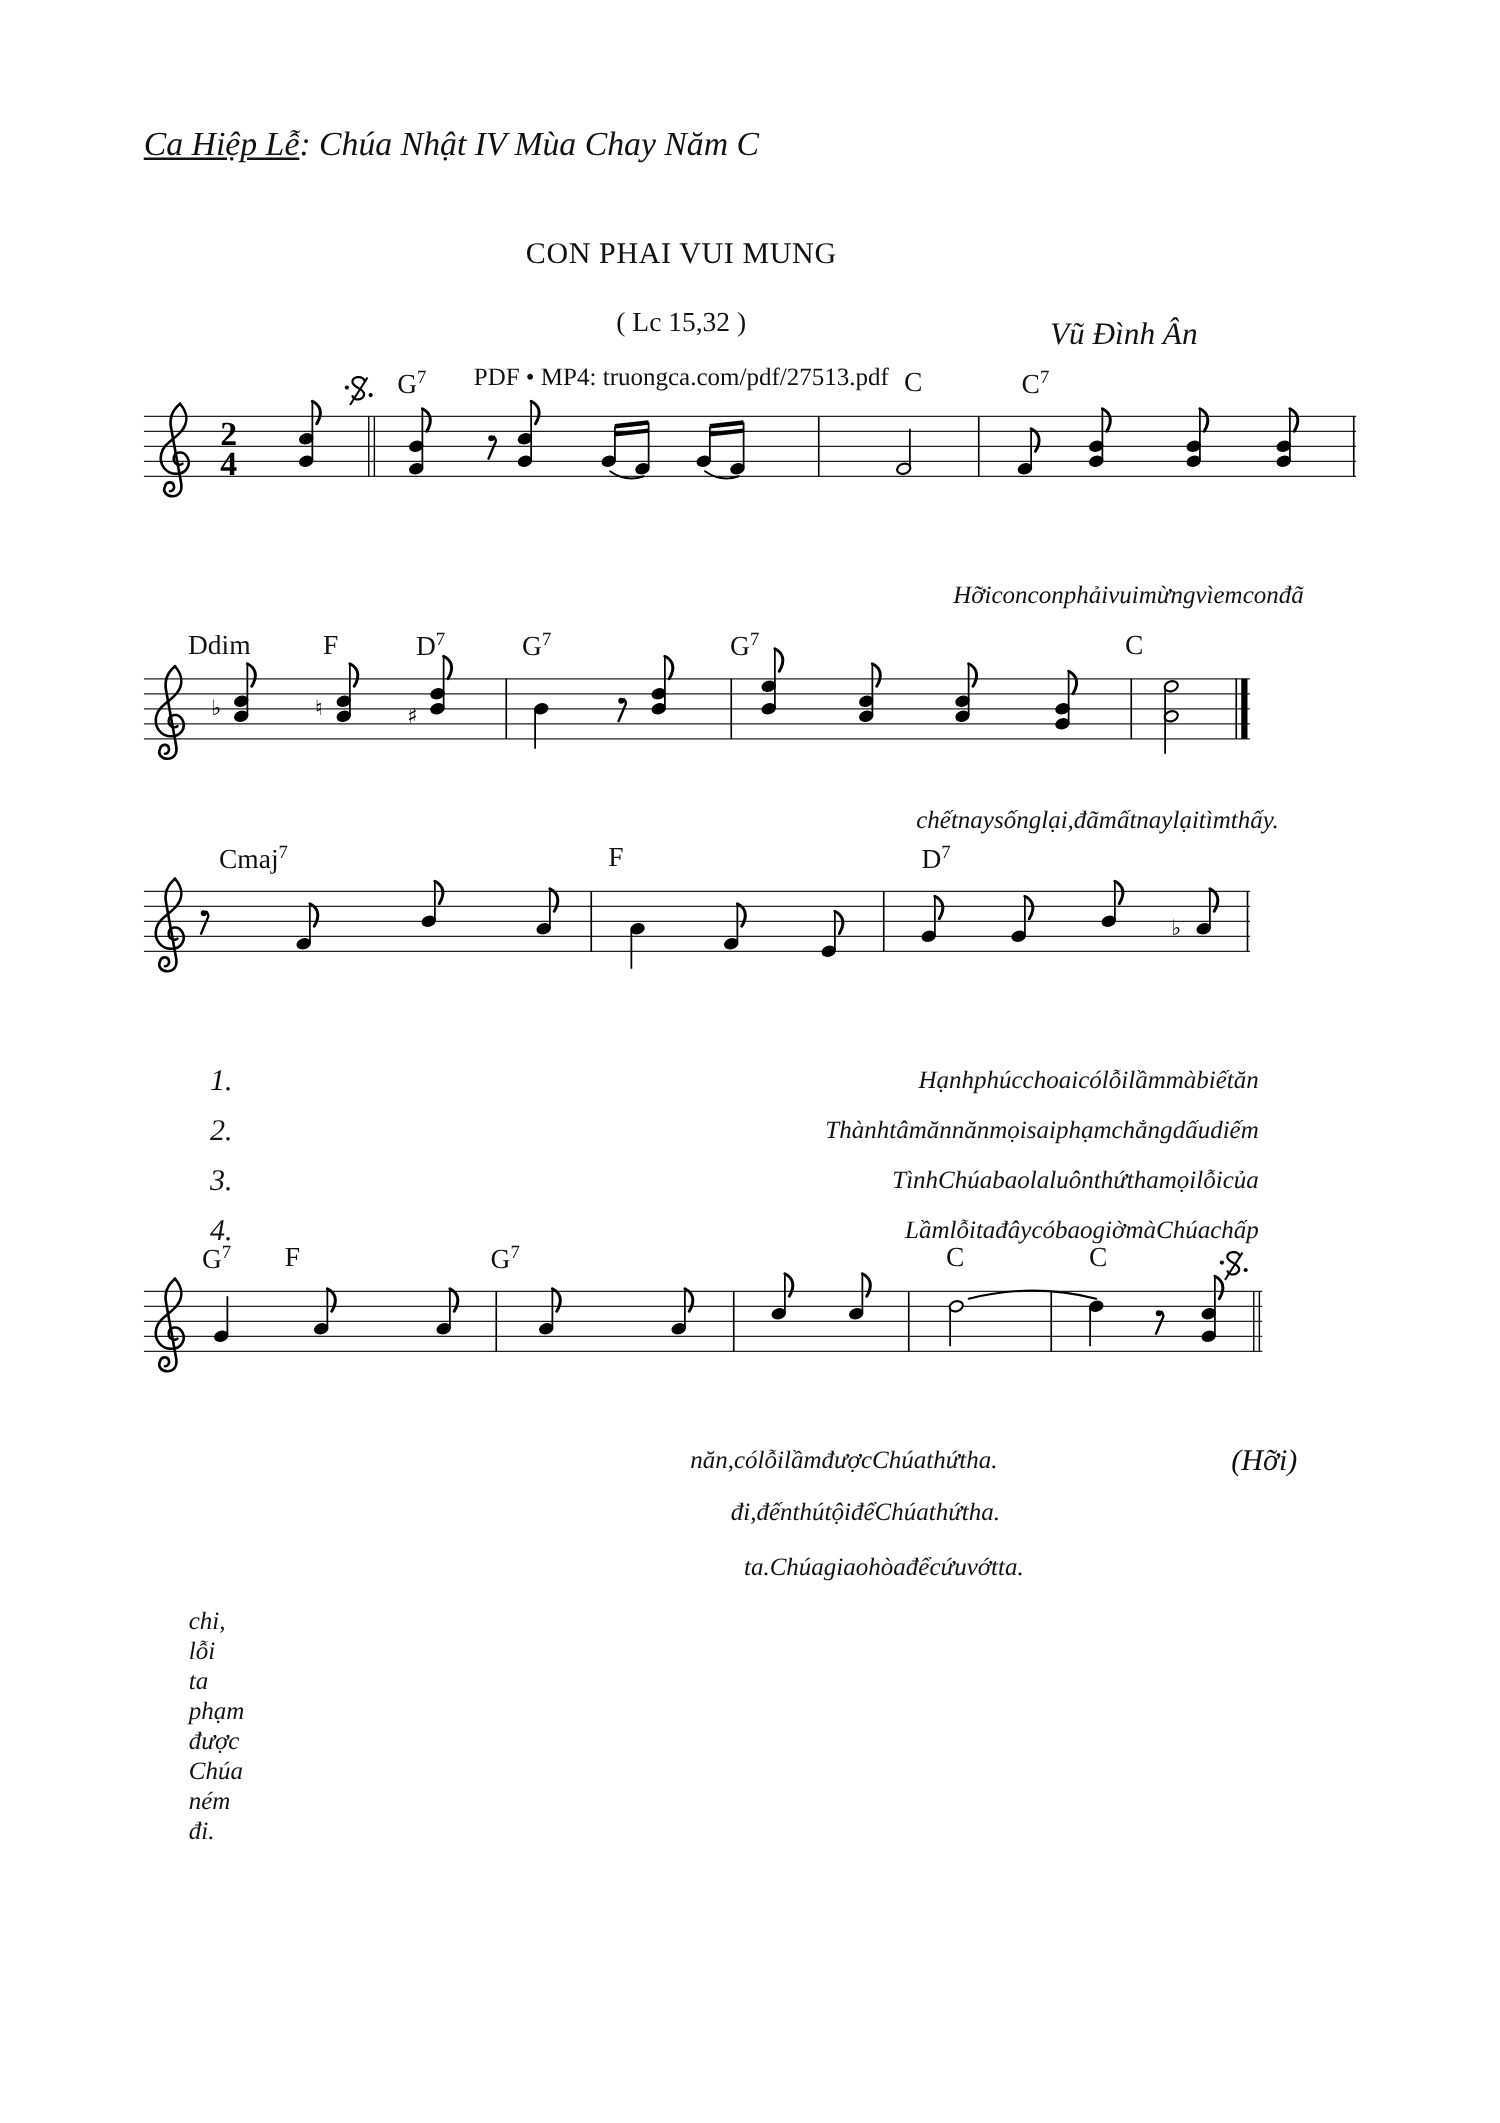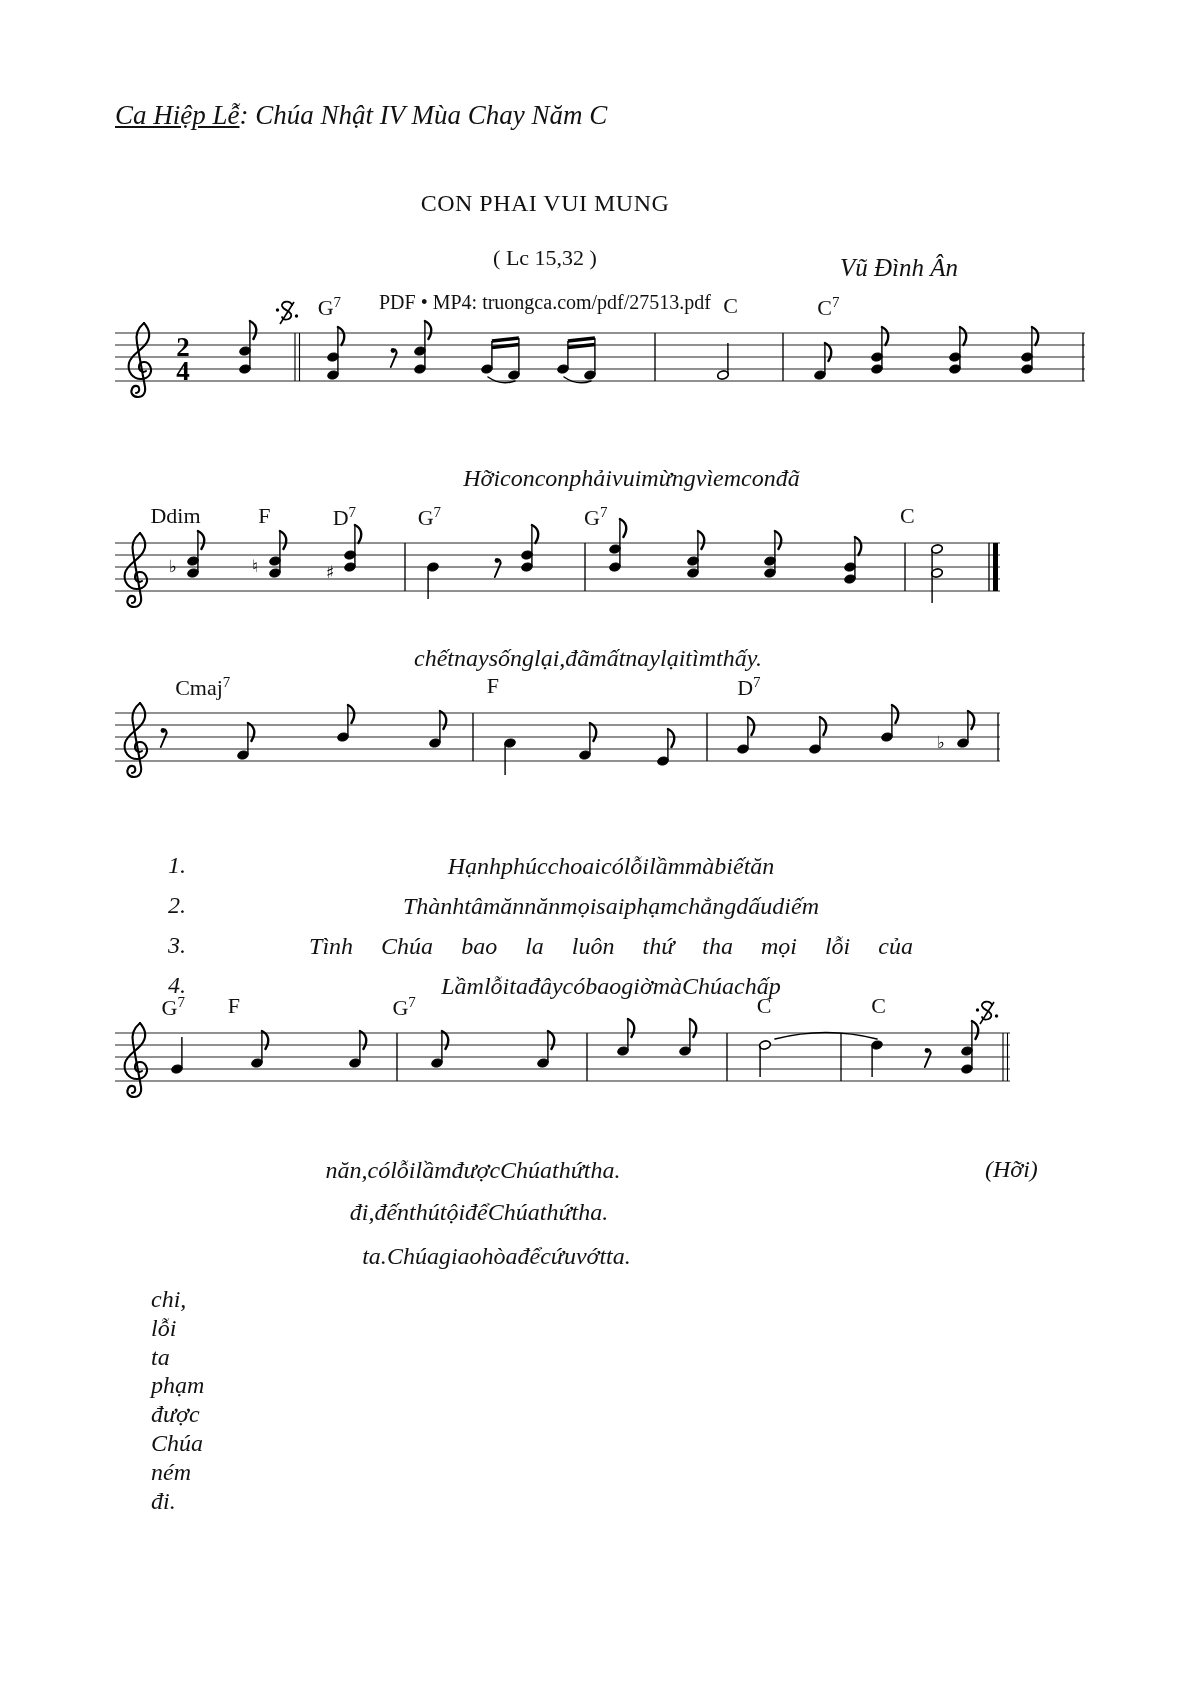--- a/index.html
+++ b/index.html
@@ -10,21 +10,21 @@
   .titleblock{position:absolute;left:115px;top:190px;width:860px;text-align:center;}
   .title{font-size:24px;letter-spacing:.5px;}
   .subtitle{font-size:22px;margin-top:28px;}
   .medialink{font-size:20px;margin-top:20px;}
   .composer{position:absolute;left:840px;top:254px;width:220px;font-style:italic;font-size:25px;text-align:left;white-space:nowrap;}
   .staff{position:absolute;height:116px;}
   .staff svg{position:absolute;left:0;top:0;}
   .chords{position:absolute;left:0;top:0;right:0;bottom:0;z-index:2;pointer-events:none;}
   .chord{position:absolute;top:2px;font-size:22px;white-space:nowrap;line-height:1;}
   .chord sup{font-size:15px;}
-  .lyr{position:absolute;display:flex;justify-content:center;font-style:italic;font-size:24px;line-height:1.2;}
+  .lyr{position:absolute;display:flex;justify-content:flex-end;font-style:italic;font-size:20px;line-height:1.2;}
   .lyr span{white-space:nowrap;}
   .vnum{position:absolute;left:168px;font-style:italic;font-size:24px;}
   .tail{position:absolute;font-style:italic;font-size:24px;white-space:nowrap;}
 </style>
 </head>
 <body>
 
 <div class="page">
 
   <div class="header">
@@ -277,21 +277,21 @@
       <span>ăn</span>
       <span>năn</span>
       <span>mọi</span>
       <span>sai</span>
       <span>phạm</span>
       <span>chẳng</span>
       <span>dấu</span>
       <span>diếm</span>
     </div>
   <span class="vnum" style="top:932px;">3.</span>
-  <div class="lyr" style="left:215px;top:932px;width:792px;gap:28px;">
+  <div class="lyr" style="left:215px;top:932px;width:792px;">
       <span>Tình</span>
       <span>Chúa</span>
       <span>bao</span>
       <span>la</span>
       <span>luôn</span>
       <span>thứ</span>
       <span>tha</span>
       <span>mọi</span>
       <span>lỗi</span>
       <span>của</span>

